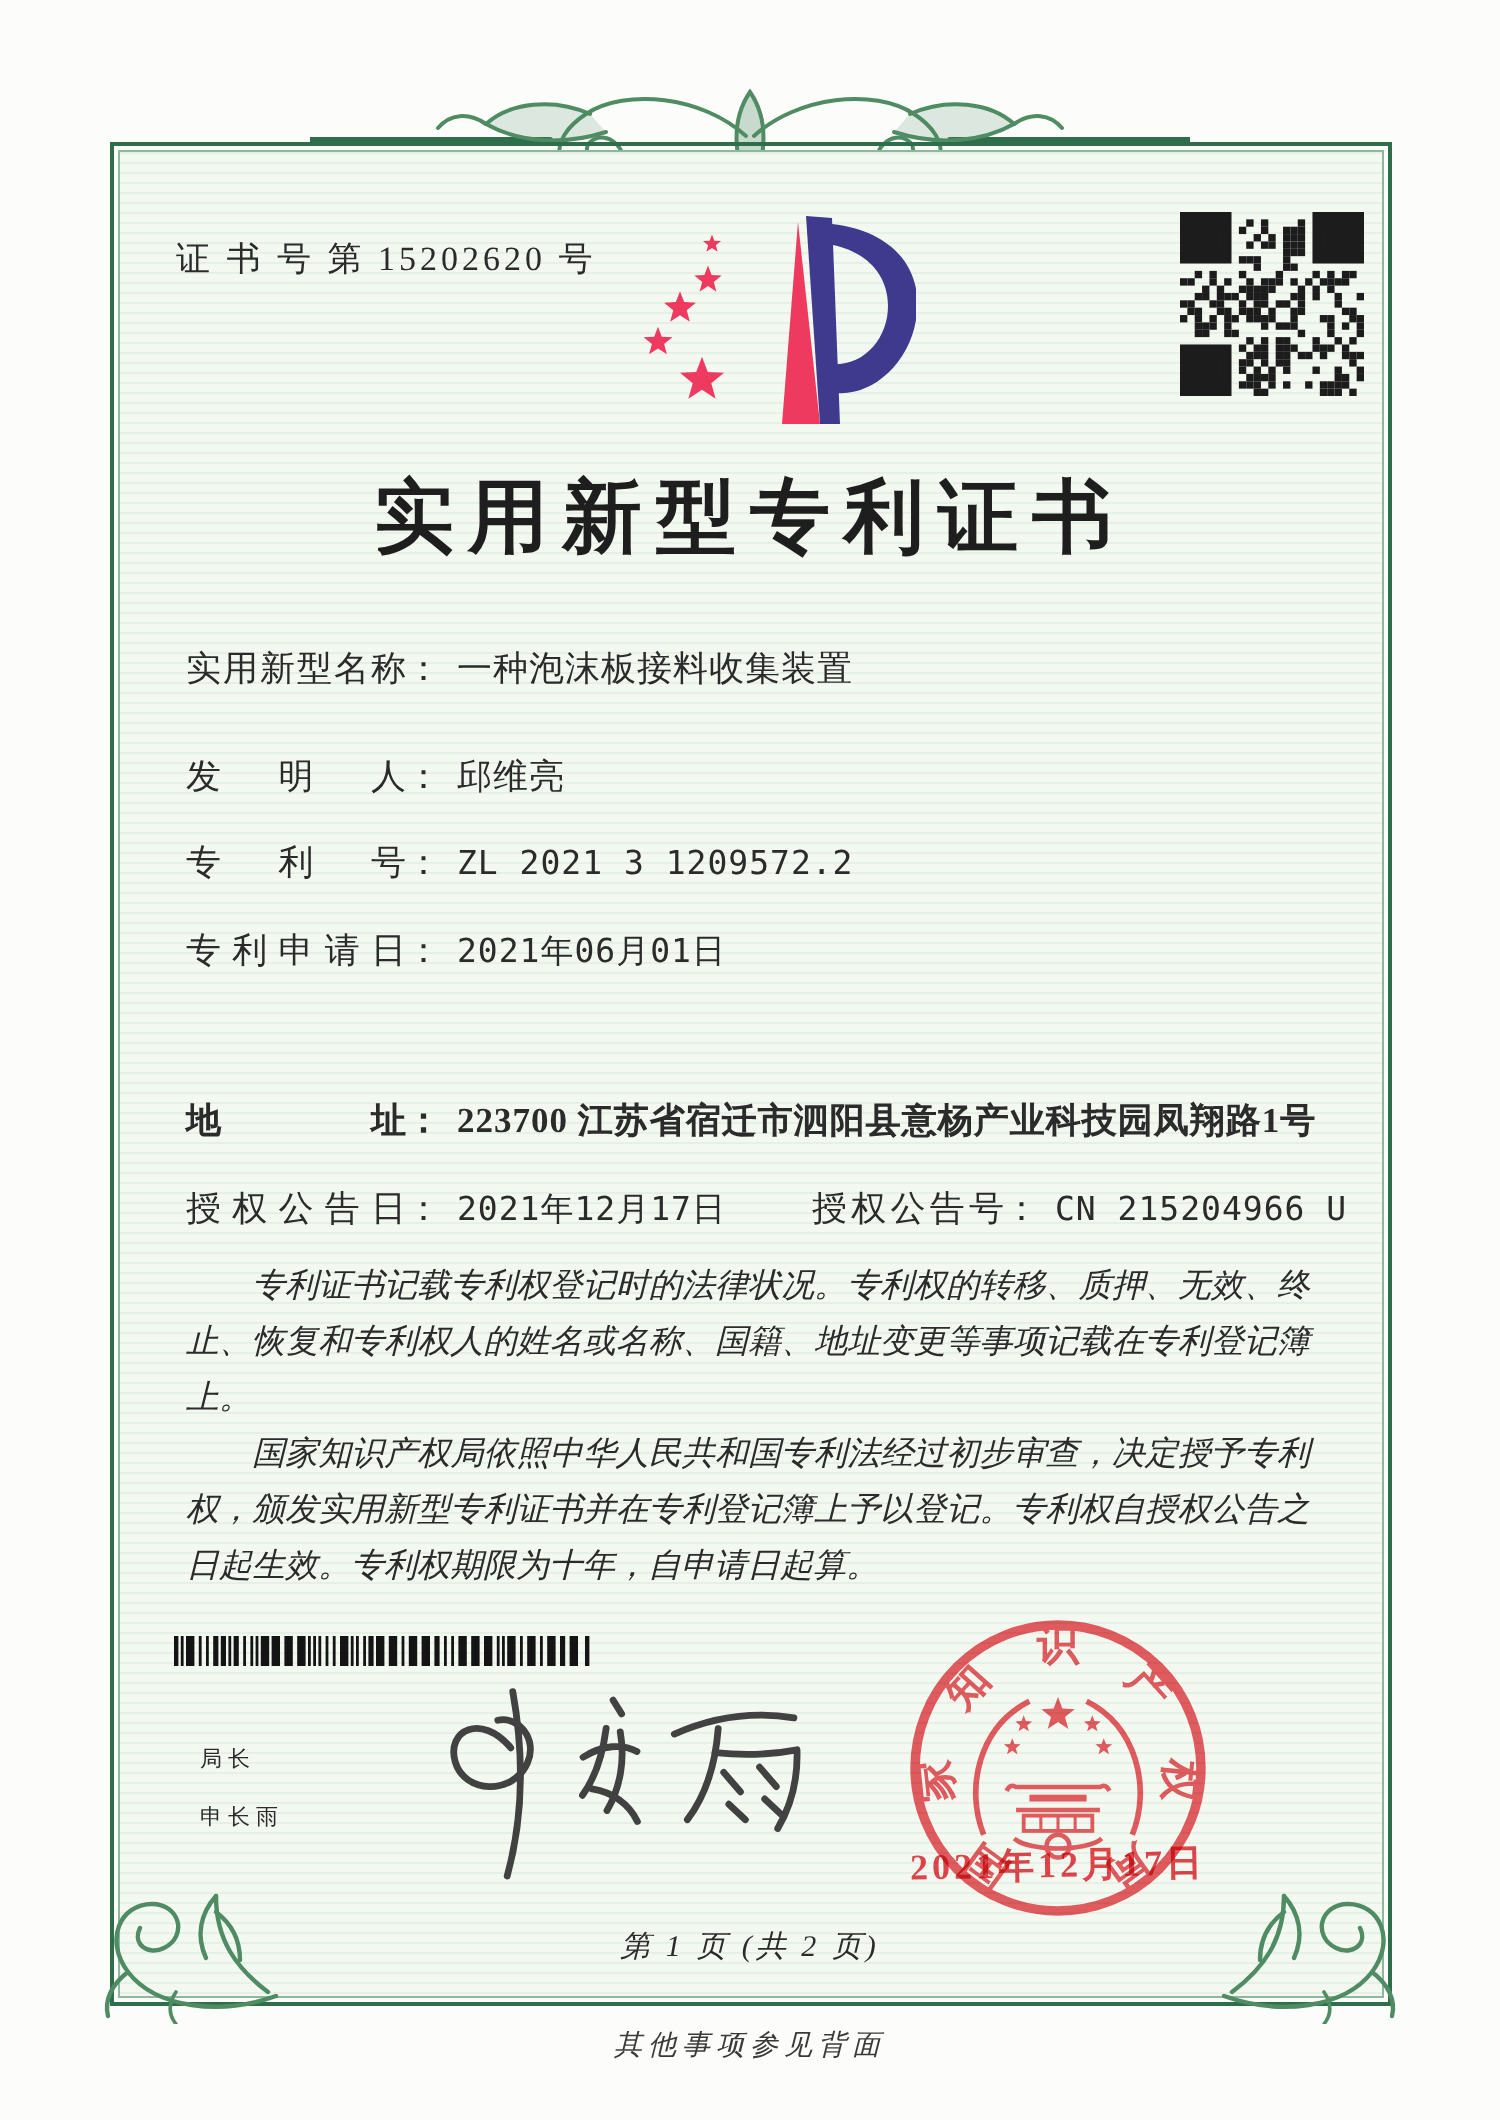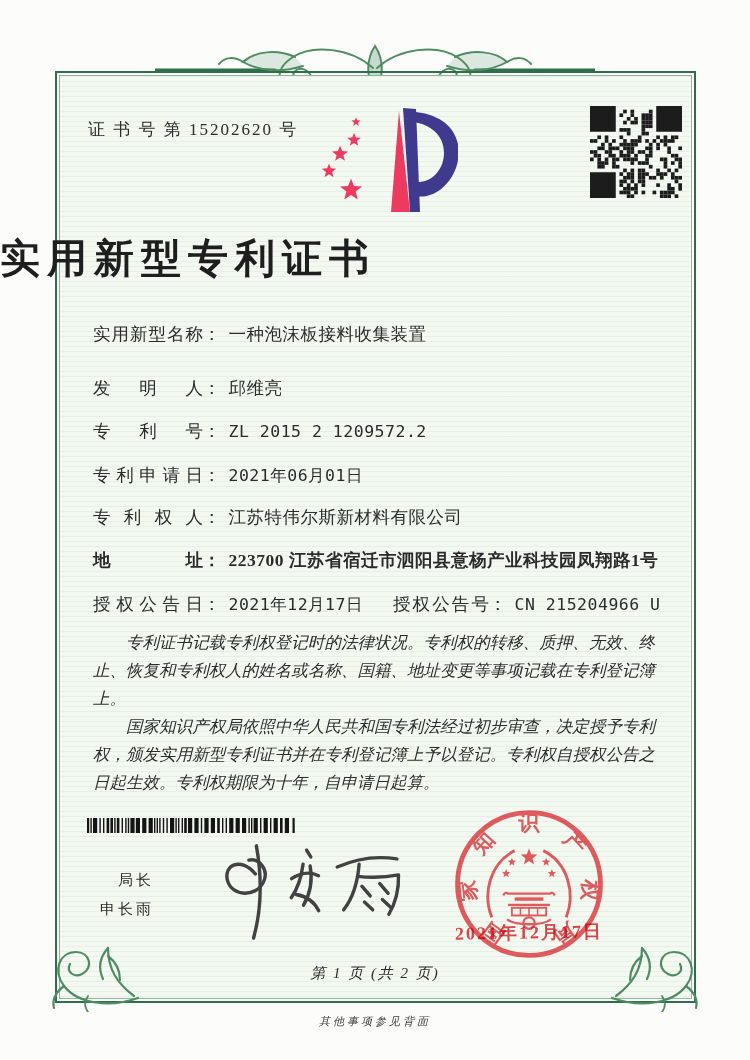--- a/index.html
+++ b/index.html
@@ -26,49 +26,49 @@
          background:
            repeating-linear-gradient(180deg, rgba(118,168,128,0.10) 0px, rgba(118,168,128,0.10) 1px, rgba(0,0,0,0) 1px, rgba(0,0,0,0) 5px),
            var(--panel);}
   .ornament{position:absolute;pointer-events:none;}
 
   
   .cert-no{position:absolute;left:88px;top:118px;font-size:17px;letter-spacing:2px;}
   .qr{position:absolute;left:590px;top:106px;width:92px;height:92px;}
   .qr rect{fill:#1c1c1c;}
   .logo{position:absolute;left:298px;top:106px;width:160px;height:116px;}
-  .title{position:absolute;left:0;top:231px;width:750px;text-align:left;
+  .title{position:absolute;left:0;top:231px;width:750px;text-align:center;
          font-size:40px;font-weight:700;letter-spacing:7px;color:#1e1e1e;}
 
   
   .field-row{position:absolute;left:93px;font-size:17.5px;white-space:nowrap;}
   .flabel{display:inline-block;width:110px;text-align:justify;text-align-last:justify;vertical-align:bottom;}
   .colon{display:inline-block;}
   .fvalue{margin-left:8px;font-family:"DejaVu Sans Mono","Liberation Serif",serif;font-size:16.5px;letter-spacing:0.5px;}
   .fvalue.cjk{font-family:"Liberation Serif","DejaVu Serif",serif;font-size:17.5px;}
-  .pair2{margin-left:30px;}
+  .pair2{margin-left:43px;}
   .pair2 .flabel{width:96px;}
 
   
   .body-text{position:absolute;left:93px;top:629px;width:562px;
              font-size:16.5px;line-height:28px;text-align:justify;font-style:italic;}
   .body-text p{text-indent:2em;}
 
   
   .barcode{position:absolute;left:87px;top:818px;width:208px;height:15px;}
   .barcode rect{fill:#141414;}
-  .director{position:absolute;left:100px;top:866px;font-size:15px;line-height:29px;letter-spacing:3px;text-align:right;}
+  .director{position:absolute;left:100px;top:866px;font-size:11px;line-height:29px;letter-spacing:3px;}
   .signature{position:absolute;left:212px;top:838px;width:196px;height:106px;transform:rotate(-2deg);}
   .seal{position:absolute;left:448px;top:803px;width:162px;height:162px;mix-blend-mode:multiply;opacity:0.93;}
   .seal-date{position:absolute;left:455px;top:920px;width:200px;font-size:18px;color:var(--seal-red);
              letter-spacing:2px;font-weight:600;transform:rotate(-1deg);mix-blend-mode:multiply;}
   .page-info{position:absolute;left:0;top:964px;width:750px;text-align:center;
              font-size:15px;font-style:italic;letter-spacing:2px;}
   .back-note{position:absolute;left:0;top:1014px;width:750px;text-align:center;
-             font-size:11px;font-style:italic;letter-spacing:3px;color:#3a3a3a;}
+             font-size:14px;font-style:italic;letter-spacing:3px;color:#3a3a3a;}
 </style>
 </head>
 <body>
 
 <div class="page">
 
   <svg class="ornament" style="left:155px;top:34px;width:440px;height:64px;" viewBox="0 0 440 64">
     <g stroke="var(--green-mid)" fill="none" stroke-width="2" stroke-linecap="round">
       <path d="M0,36 H120 M320,36 H440" stroke-width="3" stroke="var(--green-dark)"></path>
       <path d="M220,12 C211,25 211,45 220,58 C229,45 229,25 220,12 Z" fill="var(--green-mid)" fill-opacity="0.3"></path>
@@ -330,27 +330,24 @@
 
   <div class="title">实用新型专利证书</div>
 
   <div class="field-row" style="top:376px;">
     <span class="flabel">发明人</span><span class="colon">：</span><span class="fvalue cjk">邱维亮</span>
   </div>
   <div class="field-row" style="top:322px;">
     <span class="flabel">实用新型名称</span><span class="colon">：</span><span class="fvalue cjk">一种泡沫板接料收集装置</span>
   </div>
   <div class="field-row" style="top:419px;">
-    <span class="flabel">专利号</span><span class="colon">：</span><span class="fvalue">ZL 2015 2 1209572.2</span>
+    <span class="flabel">专利号</span><span class="colon">：</span><span class="fvalue">ZL 2021 3 1209572.2</span>
   </div>
   <div class="field-row" style="top:463px;">
     <span class="flabel">专利申请日</span><span class="colon">：</span><span class="fvalue">2021年06月01日</span>
-  </div>
-  <div class="field-row" style="top:505px;">
-    <span class="flabel">专利权人</span><span class="colon">：</span><span class="fvalue cjk">江苏特伟尔斯新材料有限公司</span>
   </div>
   <div class="field-row" style="top:548px;font-weight:bold;">
     <span class="flabel">地址</span><span class="colon">：</span><span class="fvalue cjk">223700 江苏省宿迁市泗阳县意杨产业科技园凤翔路1号</span>
   </div>
   <div class="field-row" style="top:592px;">
     <span class="flabel">授权公告日</span><span class="colon">：</span><span class="fvalue">2021年12月17日</span><span class="pair2"><span class="flabel">授权公告号</span><span class="colon">：</span><span class="fvalue">CN 215204966 U</span></span>
   </div>
 
   <div class="body-text">
     <p>专利证书记载专利权登记时的法律状况。专利权的转移、质押、无效、终止、恢复和专利权人的姓名或名称、国籍、地址变更等事项记载在专利登记簿上。</p>

